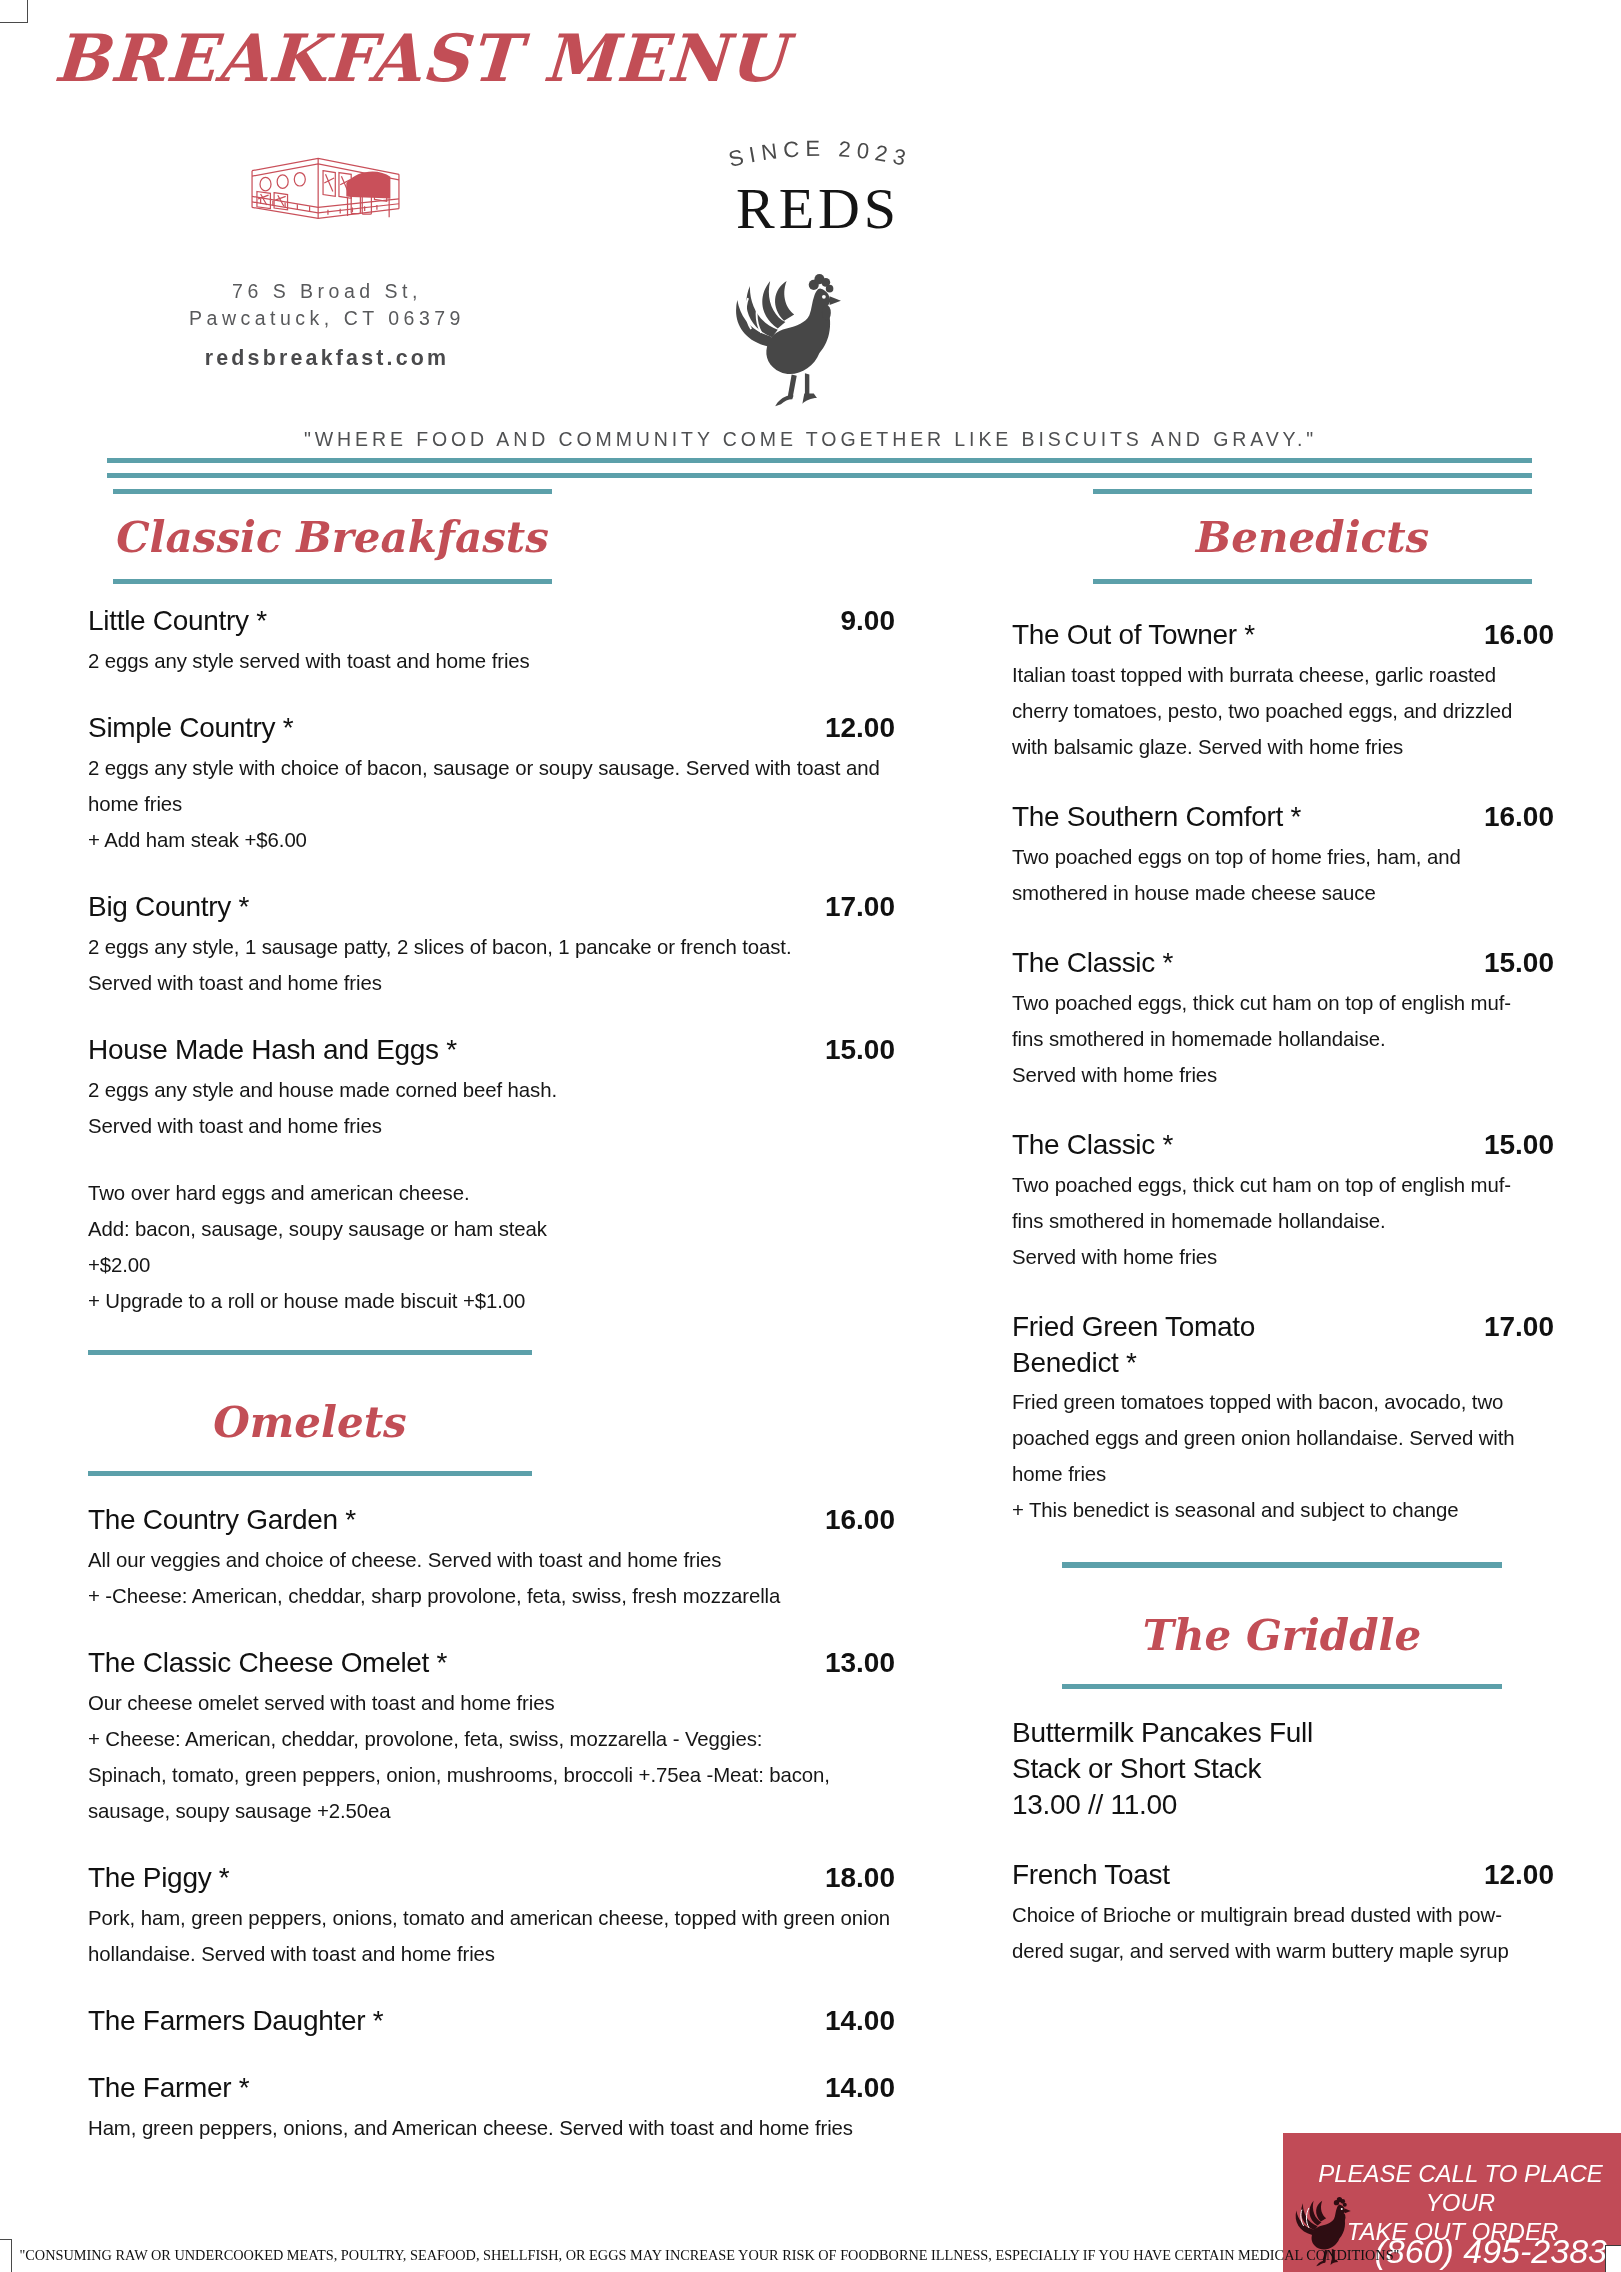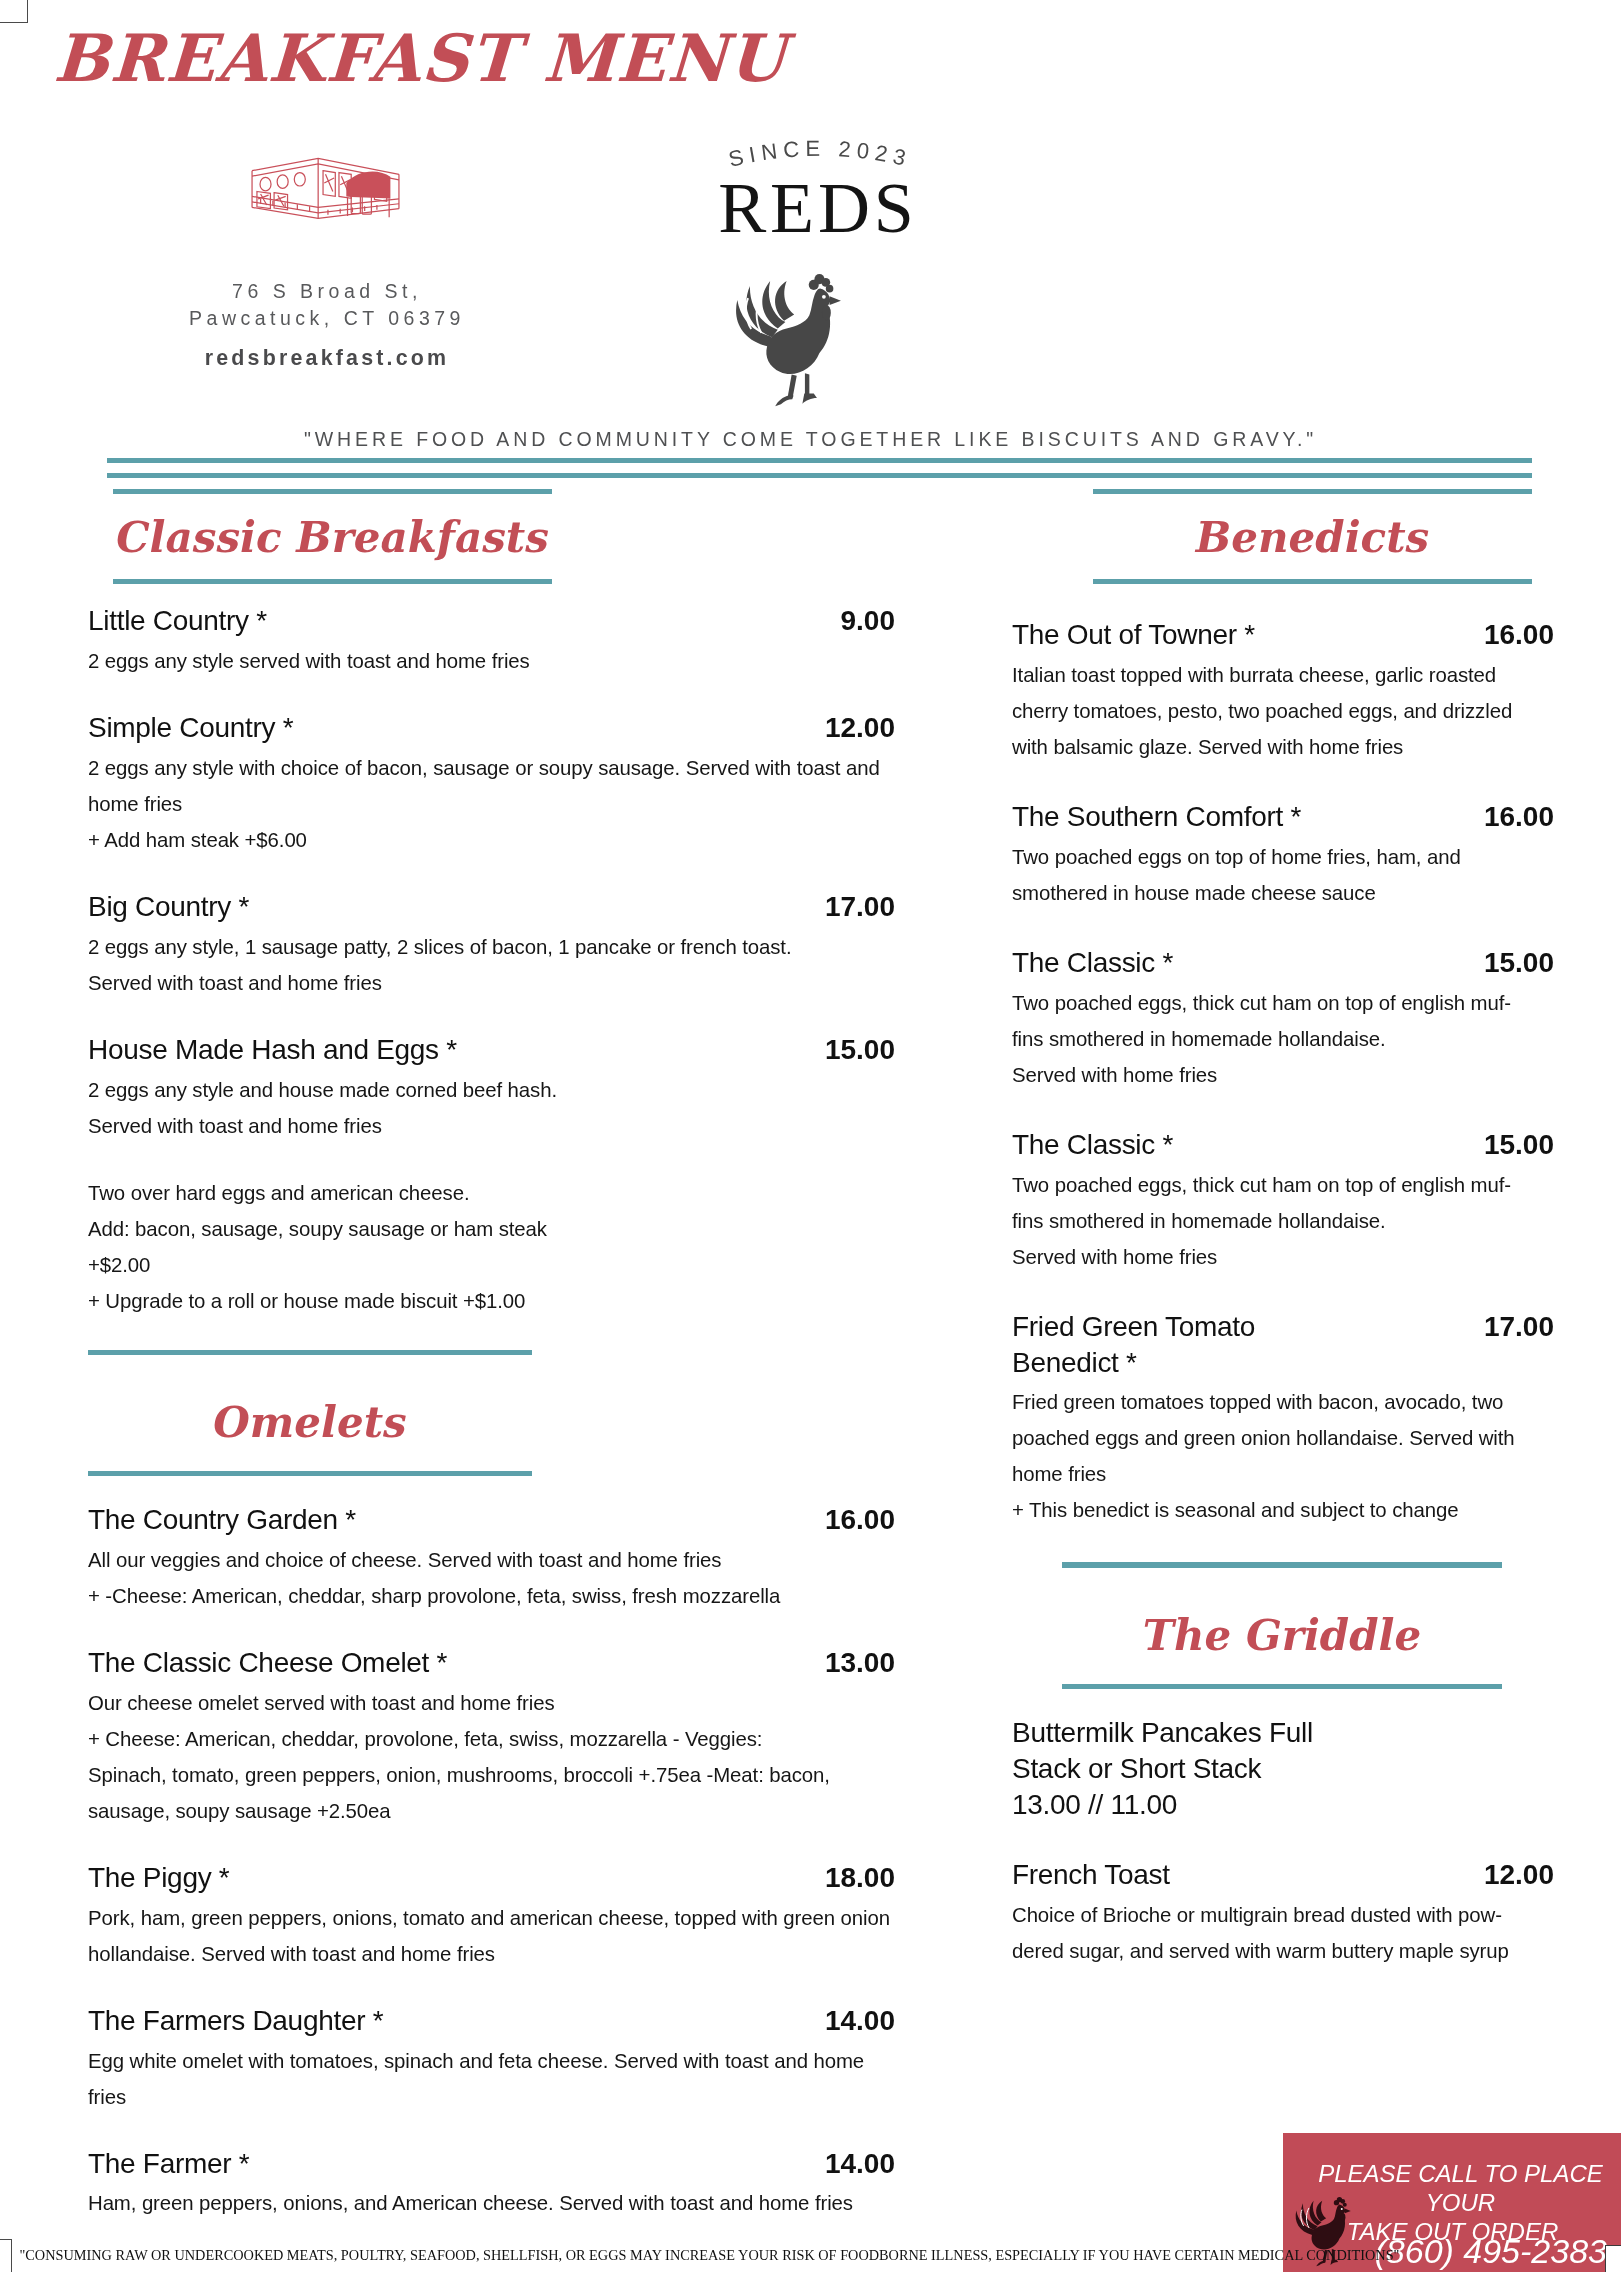--- a/index.html
+++ b/index.html
@@ -13,21 +13,21 @@
   
   .brand-title{position:absolute;left:60px;top:19.5px;width:778px;
       font-family:"DejaVu Serif",serif;font-style:italic;font-weight:bold;
       font-size:65px;letter-spacing:1.3px;color:#C24E56;transform:skewX(-6deg);white-space:pre;}
   .building{position:absolute;left:245px;top:156px;width:161px;height:71px;}
   .addr-block{position:absolute;left:152px;top:278px;width:350px;text-align:center;color:#58595B;}
   .addr-line{font-size:19.5px;letter-spacing:4.5px;line-height:27px;}
   .site-line{margin-top:14.3px;font-size:21.4px;font-weight:bold;letter-spacing:3.2px;color:#4a4a4c;}
   .since-arc{position:absolute;left:684px;top:105px;width:272px;height:78px;}
   .reds{position:absolute;left:682px;top:160px;width:272px;text-align:center;
-      font-family:"Liberation Serif",serif;font-size:72px;letter-spacing:3.9px;color:#141414;line-height:97px;}
+      font-family:"Liberation Serif",serif;font-size:58px;letter-spacing:3.9px;color:#141414;line-height:97px;}
   .rooster-main{position:absolute;left:731px;top:269px;width:139px;height:153px;color:#474747;}
   .tagline{position:absolute;left:0;top:428px;width:1621px;text-align:center;
       font-size:19.5px;letter-spacing:3.9px;color:#4f5052;}
 
   
   .hline{position:absolute;height:5.2px;background:#5CA0AA;}
   .hl-1{left:107px;top:458px;width:1425px;}
   .hl-2{left:107px;top:473px;width:1425px;}
   .hl-3a{left:113px;top:489px;width:439px;}
   .hl-3b{left:1093px;top:489px;width:439px;}
@@ -240,22 +240,20 @@
           <span class="item-price">18.00</span>
         </div>
         <div class="item-desc">Pork, ham, green peppers, onions, tomato and american cheese, topped with green onion
 hollandaise. Served with toast and home fries</div>
       </div>
       <div class="item">
         <div class="item-head">
           <span class="item-name">The Farmers Daughter *</span>
           <span class="item-price">14.00</span>
         </div>
-        <div class="item-desc">Egg white omelet with tomatoes, spinach and feta cheese. Served with toast and home
-fries</div>
       </div>
       <div class="item">
         <div class="item-head">
           <span class="item-name">The Farmer *</span>
           <span class="item-price">14.00</span>
         </div>
         <div class="item-desc">Ham, green peppers, onions, and American cheese. Served with toast and home fries</div>
       </div>
     </div>
   <div class="column col-right" id="right-column">

